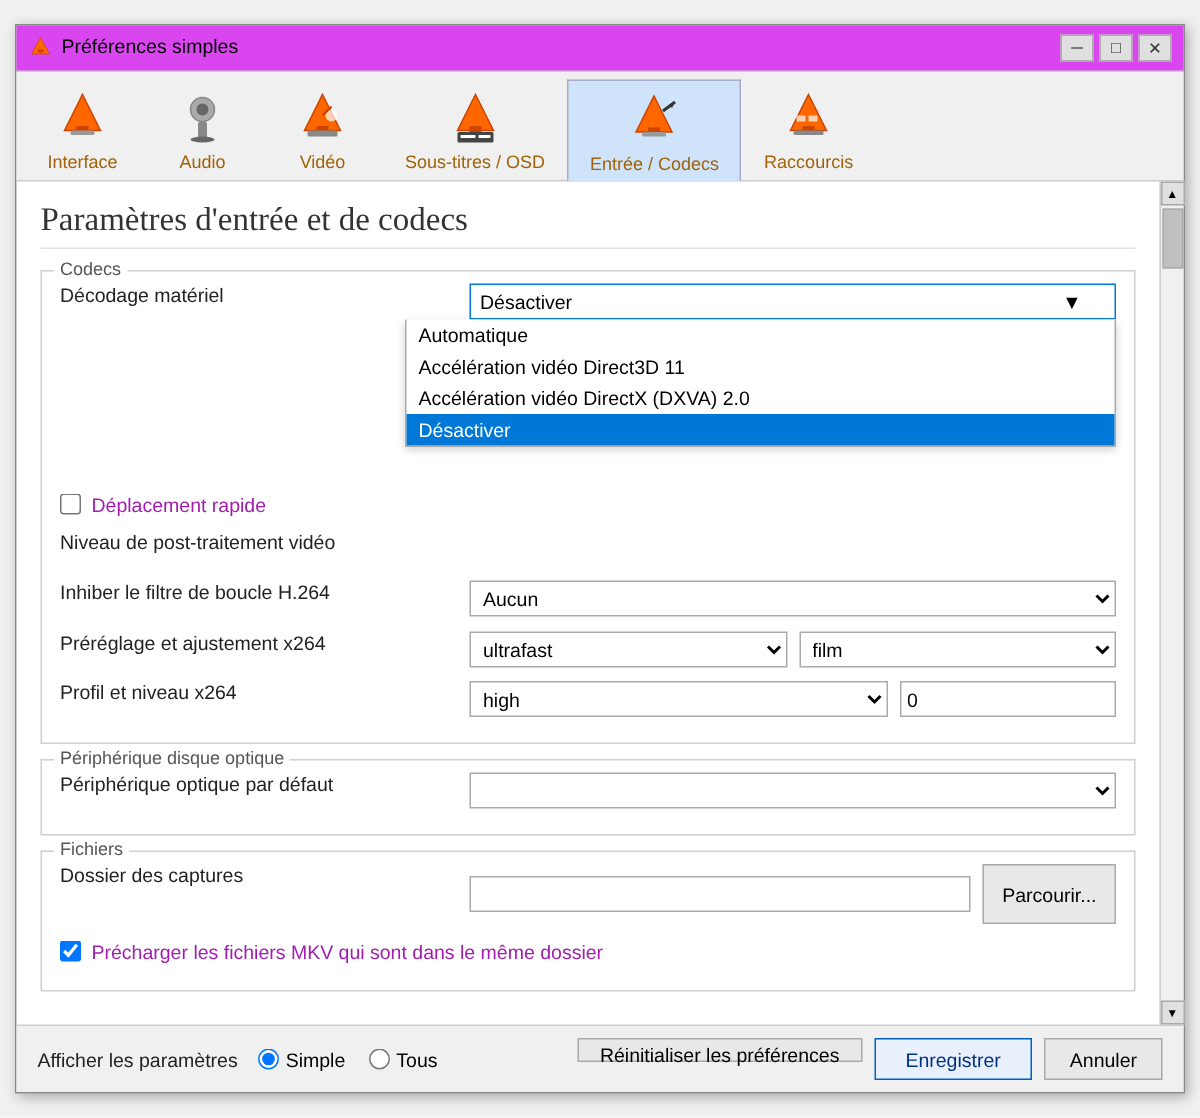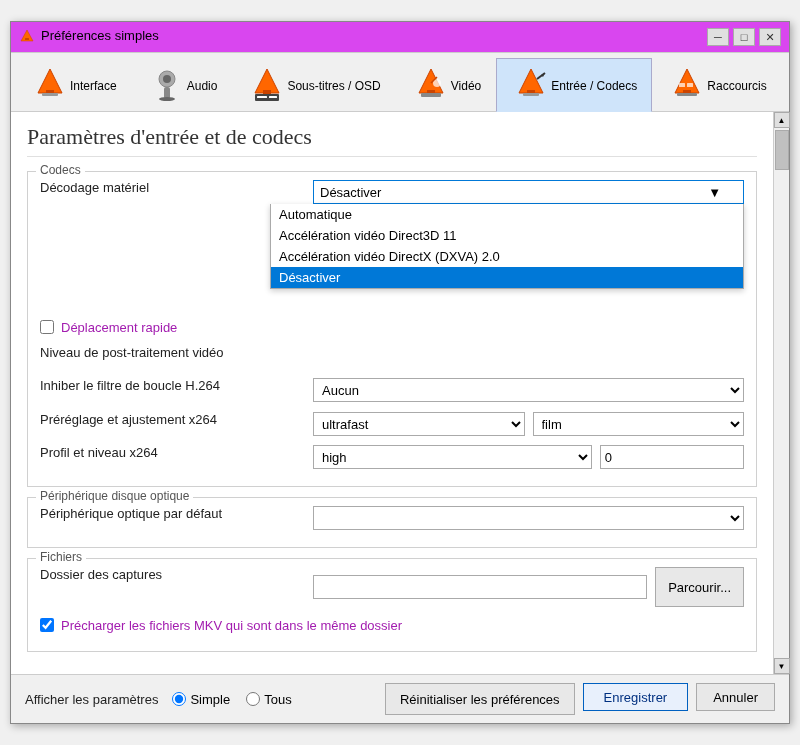--- a/index.html
+++ b/index.html
@@ -58,28 +58,28 @@
     
     .toolbar {
       display: flex;
       background: #f0f0f0;
       border-bottom: 1px solid #ccc;
       padding: 4px 4px 0 4px;
       gap: 0;
     }
     .tab-item {
       display: flex;
-      flex-direction: row;
+      flex-direction: column;
       align-items: center;
       padding: 6px 14px 4px 14px;
       cursor: pointer;
       border: 1px solid transparent;
       border-bottom: none;
       font-size: 12px;
-      color: #000000;
+      color: #a16207;
       background: transparent;
       min-width: 80px;
     }
     .tab-item.active {
       background: #cfe4fa;
       border: 1px solid #aac;
       border-bottom: 1px solid #cfe4fa;
       position: relative;
       top: 1px;
     }
@@ -262,21 +262,21 @@
       display: flex;
       gap: 8px;
       margin-left: auto;
     }
     .btn-reset {
       padding: 3px 14px;
       font-size: 13px;
       border: 1px solid #aaa;
       background: #e8e8e8;
       cursor: pointer;
-      height: 32px;
+      height: 16px;
     }
     .btn-save {
       padding: 3px 20px;
       font-size: 13px;
       border: 1px solid #0060c0;
       background: #e8f0fc;
       color: #003080;
       cursor: pointer;
       height: 28px;
     }
@@ -379,36 +379,36 @@
         <rect x="17" y="22" width="6" height="12" fill="#888" rx="2"></rect>
         <ellipse cx="20" cy="34" rx="8" ry="2" fill="#666"></ellipse>
       </svg>
       <span>Audio</span>
     </div>
 
     <div class="tab-item">
       <svg class="tab-icon" viewBox="0 0 40 40">
         <polygon points="20,4 32,28 8,28" fill="#f60" stroke="#c40" stroke-width="1"></polygon>
         <rect x="16" y="25" width="8" height="4" fill="#c40"></rect>
+        <rect x="10" y="28" width="20" height="4" fill="#888" rx="1"></rect>
+        <circle cx="26" cy="18" r="4" fill="#fff" opacity="0.7"></circle>
+        <line x1="20" y1="18" x2="26" y2="12" stroke="#c40" stroke-width="1.5"></line>
+      </svg>
+      <span>Vidéo</span>
+    </div>
+
+    <div class="tab-item">
+      <svg class="tab-icon" viewBox="0 0 40 40">
+        <polygon points="20,4 32,28 8,28" fill="#f60" stroke="#c40" stroke-width="1"></polygon>
+        <rect x="16" y="25" width="8" height="4" fill="#c40"></rect>
         <rect x="8" y="29" width="24" height="7" fill="#444" rx="1"></rect>
         <rect x="10" y="31" width="10" height="2" fill="#fff" rx="0.5"></rect>
         <rect x="22" y="31" width="8" height="2" fill="#fff" rx="0.5"></rect>
       </svg>
       <span>Sous-titres / OSD</span>
-    </div>
-
-    <div class="tab-item">
-      <svg class="tab-icon" viewBox="0 0 40 40">
-        <polygon points="20,4 32,28 8,28" fill="#f60" stroke="#c40" stroke-width="1"></polygon>
-        <rect x="16" y="25" width="8" height="4" fill="#c40"></rect>
-        <rect x="10" y="28" width="20" height="4" fill="#888" rx="1"></rect>
-        <circle cx="26" cy="18" r="4" fill="#fff" opacity="0.7"></circle>
-        <line x1="20" y1="18" x2="26" y2="12" stroke="#c40" stroke-width="1.5"></line>
-      </svg>
-      <span>Vidéo</span>
     </div>
 
     <div class="tab-item active">
       <svg class="tab-icon" viewBox="0 0 40 40">
         <polygon points="20,4 32,28 8,28" fill="#f60" stroke="#c40" stroke-width="1"></polygon>
         <rect x="16" y="25" width="8" height="4" fill="#c40"></rect>
         <rect x="12" y="28" width="16" height="3" fill="#999" rx="1"></rect>
         <line x1="26" y1="14" x2="34" y2="8" stroke="#333" stroke-width="2"></line>
         <polygon points="34,8 30,10 32,12" fill="#333"></polygon>
       </svg>

